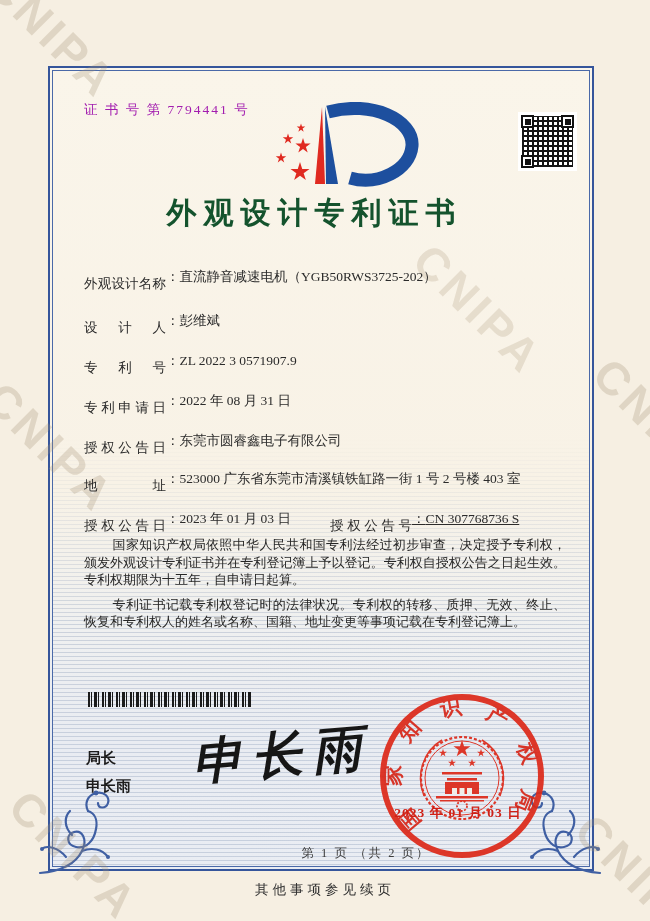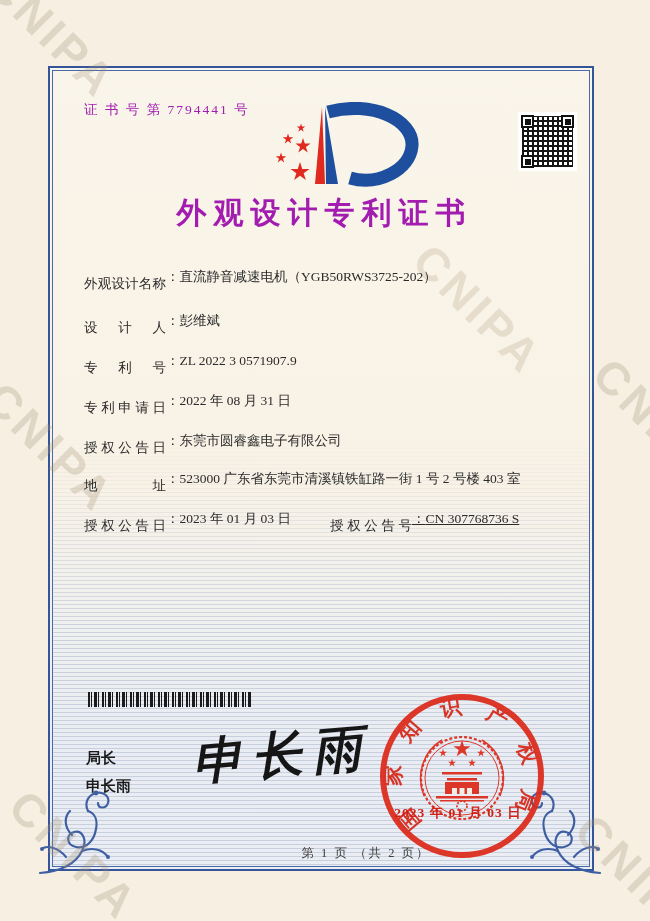--- a/index.html
+++ b/index.html
@@ -42,22 +42,22 @@
   .qr .noise{
     position:absolute;inset:4px;
     background:
       repeating-linear-gradient(90deg,#161616 0 2px,transparent 2px 5px),
       repeating-linear-gradient(0deg,#161616 0 2px,transparent 2px 5px);
   }
   .finder{position:absolute;width:13px;height:13px;border:2.5px solid #111;background:#fff;box-sizing:border-box;}
   .finder::after{content:"";position:absolute;inset:1.5px;background:#111;}
   .f-tl{left:3px;top:3px;} .f-tr{right:3px;top:3px;} .f-bl{left:3px;bottom:3px;}
   .title{
-    position:absolute;left:48px;width:546px;top:193px;text-align:center;z-index:2;
-    font-size:30px;font-weight:700;letter-spacing:7px;color:#a21caf;padding-left:7px;box-sizing:border-box;
+    position:absolute;left:38px;width:546px;top:193px;text-align:center;z-index:2;
+    font-size:30px;font-weight:700;letter-spacing:7px;color:#14532d;padding-left:7px;box-sizing:border-box;
   }
   
   .fields{position:absolute;left:84px;top:268px;width:490px;z-index:2;font-size:13.5px;color:#2b2b2b;}
   .frow{position:absolute;left:0;white-space:nowrap;}
   .flabel{display:inline-block;width:82px;text-align:justify;text-align-last:justify;vertical-align:top;margin-top:7px;}
   .pair2{position:absolute;left:246px;top:0;white-space:nowrap;text-decoration:underline;}
   
   .paras{position:absolute;left:84px;top:536px;width:482px;z-index:2;}
   .paras p{
     margin:0 0 7px 0;font-size:13px;line-height:17.5px;color:#262626;
@@ -177,20 +177,24 @@
       <span class="flabel">地址</span><span>：</span><span>523000 广东省东莞市清溪镇铁缸路一街 1 号 2 号楼 403 室</span>
     </div>
     <div class="frow" style="top:242px;width:490px;">
       <span class="flabel">授权公告日</span><span>：</span><span>2023 年 01 月 03 日</span>
       <span class="pair2">
         <span class="flabel">授权公告号</span><span>：</span><span>CN 307768736 S</span>
       </span>
     </div>
   </div>
 
+  <div class="paras">
+    <p>国家知识产权局依照中华人民共和国专利法经过初步审查，决定授予专利权，颁发外观设计专利证书并在专利登记簿上予以登记。专利权自授权公告之日起生效。专利权期限为十五年，自申请日起算。</p>
+    <p>专利证书记载专利权登记时的法律状况。专利权的转移、质押、无效、终止、恢复和专利权人的姓名或名称、国籍、地址变更等事项记载在专利登记簿上。</p>
+  </div>
 
   <div class="barcode"></div>
 
   <div class="signer">
     <div>局长</div>
     <div>申长雨</div>
   </div>
   <div class="autograph">申长雨</div>
 
   <svg class="seal" viewBox="-90 -90 180 180">
@@ -222,14 +226,15 @@
       <g fill="#f3efe8">
         <rect x="-10" y="12" width="5" height="6"></rect>
         <rect x="-2.5" y="12" width="5" height="6"></rect>
         <rect x="5" y="12" width="5" height="6"></rect>
       </g>
     </g>
   </svg>
   <div class="seal-date">2023 年 01 月 03 日</div>
 
   <div class="page-info">第 1 页 （共 2 页）</div>
+  <div class="bottom-note">其他事项参见续页</div>
 
 </div>
 
 </body></html>

